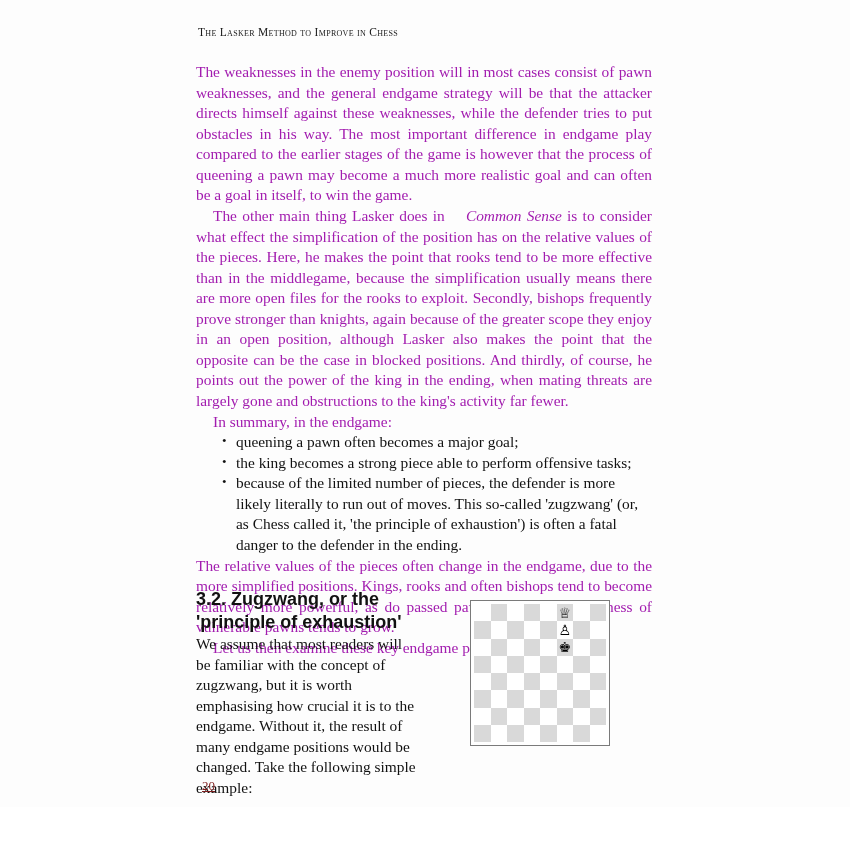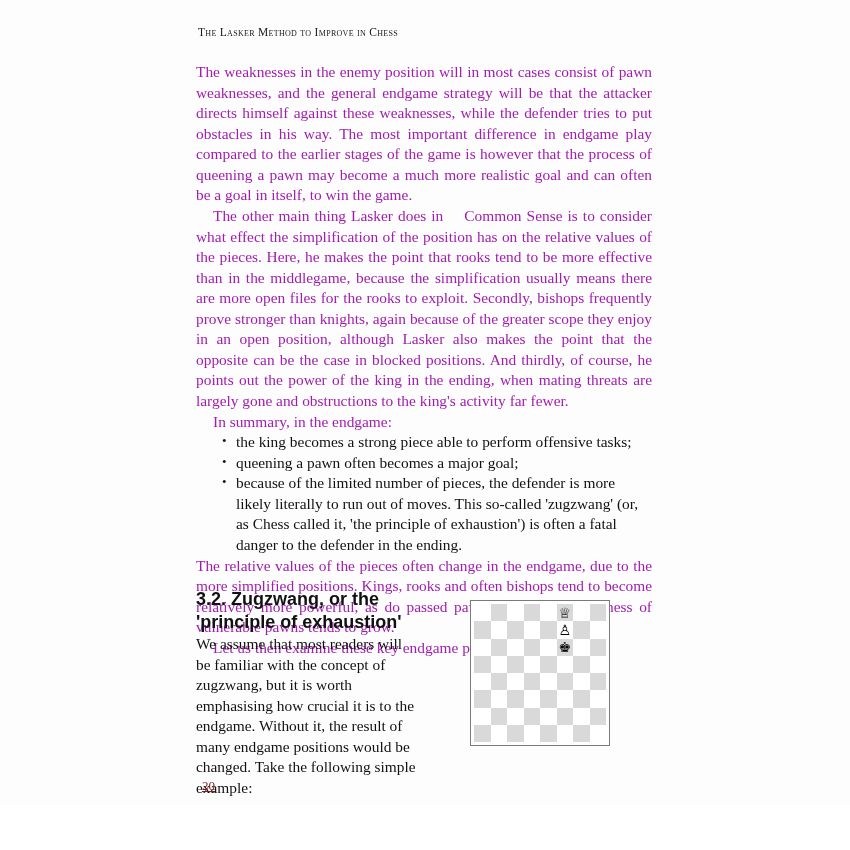--- a/index.html
+++ b/index.html
@@ -41,20 +41,21 @@
     margin: 0;
     font-size: 15.4px;
     line-height: 1.335;
     text-align: justify;
     color: #a21caf;
   }
   p.indent {
     text-indent: 17px;
   }
   .italic {
+    font-style: italic;
     margin-left: 16px;
   }
   ul.summary-list {
     margin: 0;
     padding: 0 0 0 26px;
     list-style: none;
     font-size: 15.4px;
     line-height: 1.335;
   }
   ul.summary-list li {
@@ -142,22 +143,22 @@
   <div class="running-head">The Lasker Method to Improve in Chess</div>
 
   <div class="content">
     <p class="body-par">The weaknesses in the enemy position will in most cases consist of pawn weaknesses, and the general endgame strategy will be that the attacker directs himself against these weaknesses, while the defender tries to put obstacles in his way. The most important difference in endgame play compared to the earlier stages of the game is however that the process of queening a pawn may become a much more realistic goal and can often be a goal in itself, to win the game.</p>
 
     <p class="body-par indent"><span>The other main thing Lasker does in </span><span class="italic">Common Sense</span><span> is to consider what effect the simplification of the position has on the relative values of the pieces. Here, he makes the point that rooks tend to be more effective than in the middlegame, because the simplification usually means there are more open files for the rooks to exploit. Secondly, bishops frequently prove stronger than knights, again because of the greater scope they enjoy in an open position, although Lasker also makes the point that the opposite can be the case in blocked positions. And thirdly, of course, he points out the power of the king in the ending, when mating threats are largely gone and obstructions to the king's activity far fewer.</span></p>
 
     <p class="body-par indent">In summary, in the endgame:</p>
 
     <ul class="summary-list">
+      <li>queening a pawn often becomes a major goal;</li>
       <li>the king becomes a strong piece able to perform offensive tasks;</li>
-      <li>queening a pawn often becomes a major goal;</li>
       <li>because of the limited number of pieces, the defender is more likely literally to run out of moves. This so-called 'zugzwang' (or, as Chess called it, 'the principle of exhaustion') is often a fatal danger to the defender in the ending.</li>
     </ul>
 
     <p class="body-par">The relative values of the pieces often change in the endgame, due to the more simplified positions. Kings, rooks and often bishops tend to become relatively more powerful, as do passed pawns, whilst the weakness of vulnerable pawns tends to grow.</p>
 
     <p class="body-par indent">Let us then examine these key endgame points in more detail.</p>
   </div>
 
   <div class="section-wrap">
     <h2 class="section-title">3.2. Zugzwang, or the 'principle of exhaustion'</h2>

